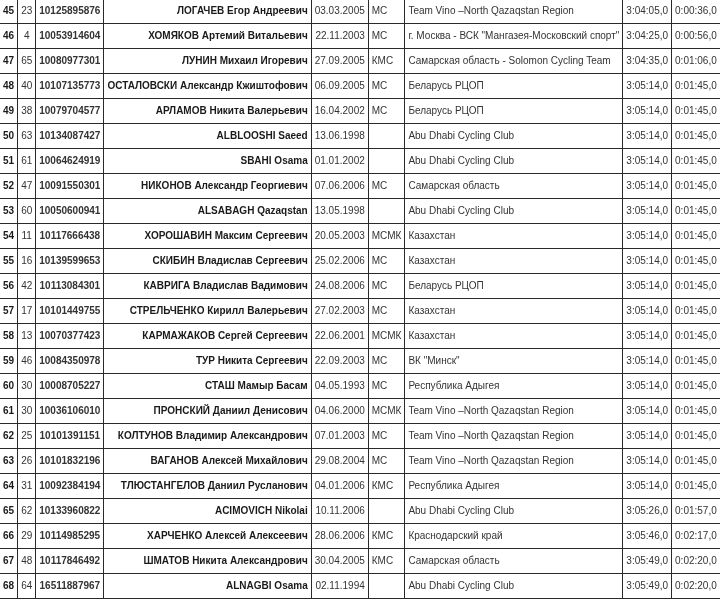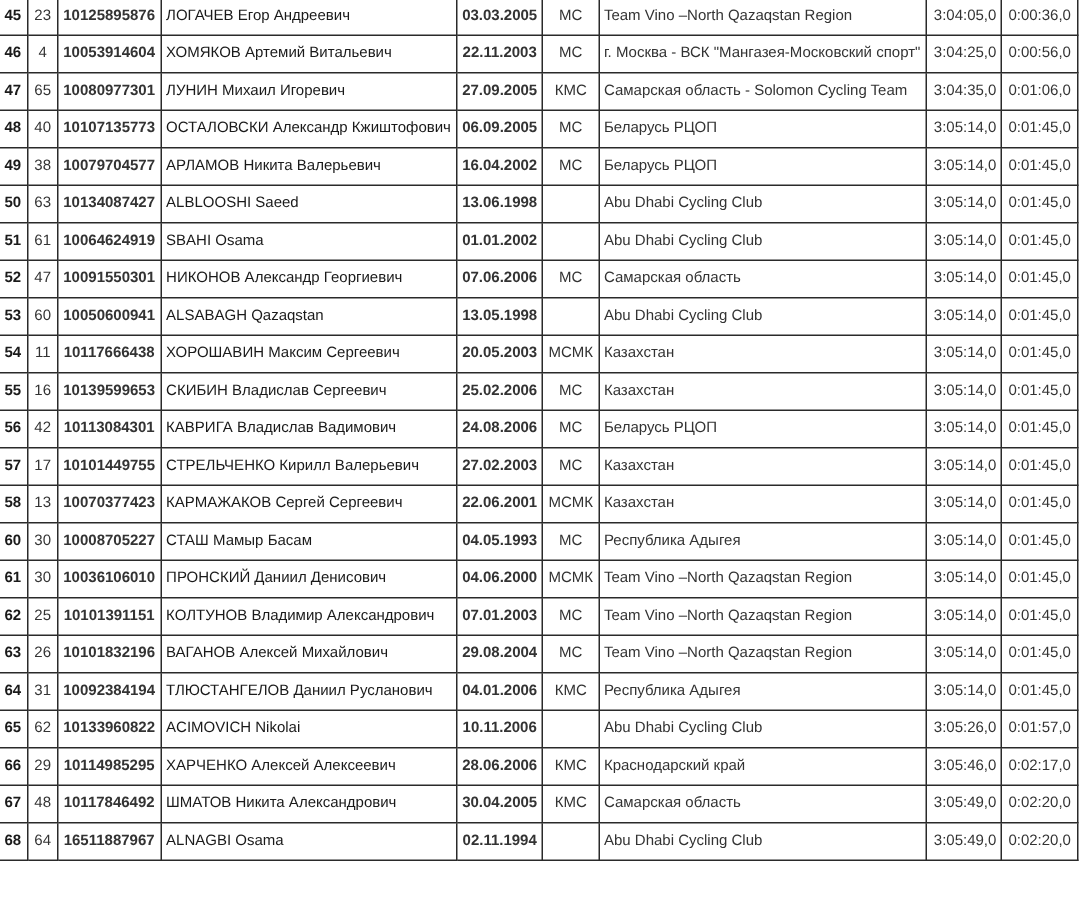--- a/index.html
+++ b/index.html
@@ -2,23 +2,23 @@
 <html><head>
 <meta charset="utf-8">
 <style>
   html, body { margin: 0; padding: 0; background: #ffffff; }
   body { width: 720px; height: 600px; overflow: hidden; position: relative; font-family: "Liberation Sans", "DejaVu Sans", sans-serif; color: #1a1a1a; }
   #results-table { position: absolute; left: -1px; top: -2px; border-collapse: collapse; table-layout: fixed; }
   #results-table td { border: 1.5px solid #2a2a2a; height: 24px; padding: 0 3px; font-size: 10px; line-height: 12px; white-space: nowrap; overflow: hidden; vertical-align: middle; }
   td.c-place { width: 26px; text-align: left; font-weight: bold; font-size: 12.5px; padding-left: 6px; }
   td.c-bib { width: 33px; text-align: center; color: #333; }
   td.c-uci { width: 72px; text-align: center; color: #333; font-weight: bold; }
-  td.c-name { width: 195px; font-weight: normal; text-align: left; padding-left: 4px; font-size: 9.6px; }
-  td.c-dob { width: 54px; text-align: center; color: #333; font-weight: bold; }
-  td.c-rank { width: 40px; text-align: center; color: #333; }
+  td.c-name { width: 195px; font-weight: bold; text-align: right; padding-left: 4px; font-size: 9.6px; }
+  td.c-dob { width: 54px; text-align: right; color: #333; }
+  td.c-rank { width: 40px; color: #333; }
   td.c-team { width: 124px; text-align: left; color: #333; white-space: normal; font-size: 9.8px; line-height: 11px; }
   td.c-time { width: 70px; text-align: right; color: #333; margin-top: 32px; }
   td.c-gap { width: 70px; text-align: center; color: #333; padding-left: 10px; }
 </style>
 </head>
 <body>
 
 <table id="results-table">
   <tbody id="results-body">
       <tr>
@@ -169,20 +169,31 @@
         <td class="c-bib">13</td>
         <td class="c-uci">10070377423</td>
         <td class="c-name">КАРМАЖАКОВ Сергей Сергеевич</td>
         <td class="c-dob">22.06.2001</td>
         <td class="c-rank">МСМК</td>
         <td class="c-team">Казахстан</td>
         <td class="c-time">3:05:14,0</td>
         <td class="c-gap">0:01:45,0</td>
       </tr>
       <tr>
+        <td class="c-place">59</td>
+        <td class="c-bib">46</td>
+        <td class="c-uci">10084350978</td>
+        <td class="c-name">ТУР Никита Сергеевич</td>
+        <td class="c-dob">22.09.2003</td>
+        <td class="c-rank">МС</td>
+        <td class="c-team">ВК "Минск"</td>
+        <td class="c-time">3:05:14,0</td>
+        <td class="c-gap">0:01:45,0</td>
+      </tr>
+      <tr>
         <td class="c-place">60</td>
         <td class="c-bib">30</td>
         <td class="c-uci">10008705227</td>
         <td class="c-name">СТАШ Мамыр Басам</td>
         <td class="c-dob">04.05.1993</td>
         <td class="c-rank">МС</td>
         <td class="c-team">Республика Адыгея</td>
         <td class="c-time">3:05:14,0</td>
         <td class="c-gap">0:01:45,0</td>
       </tr>

